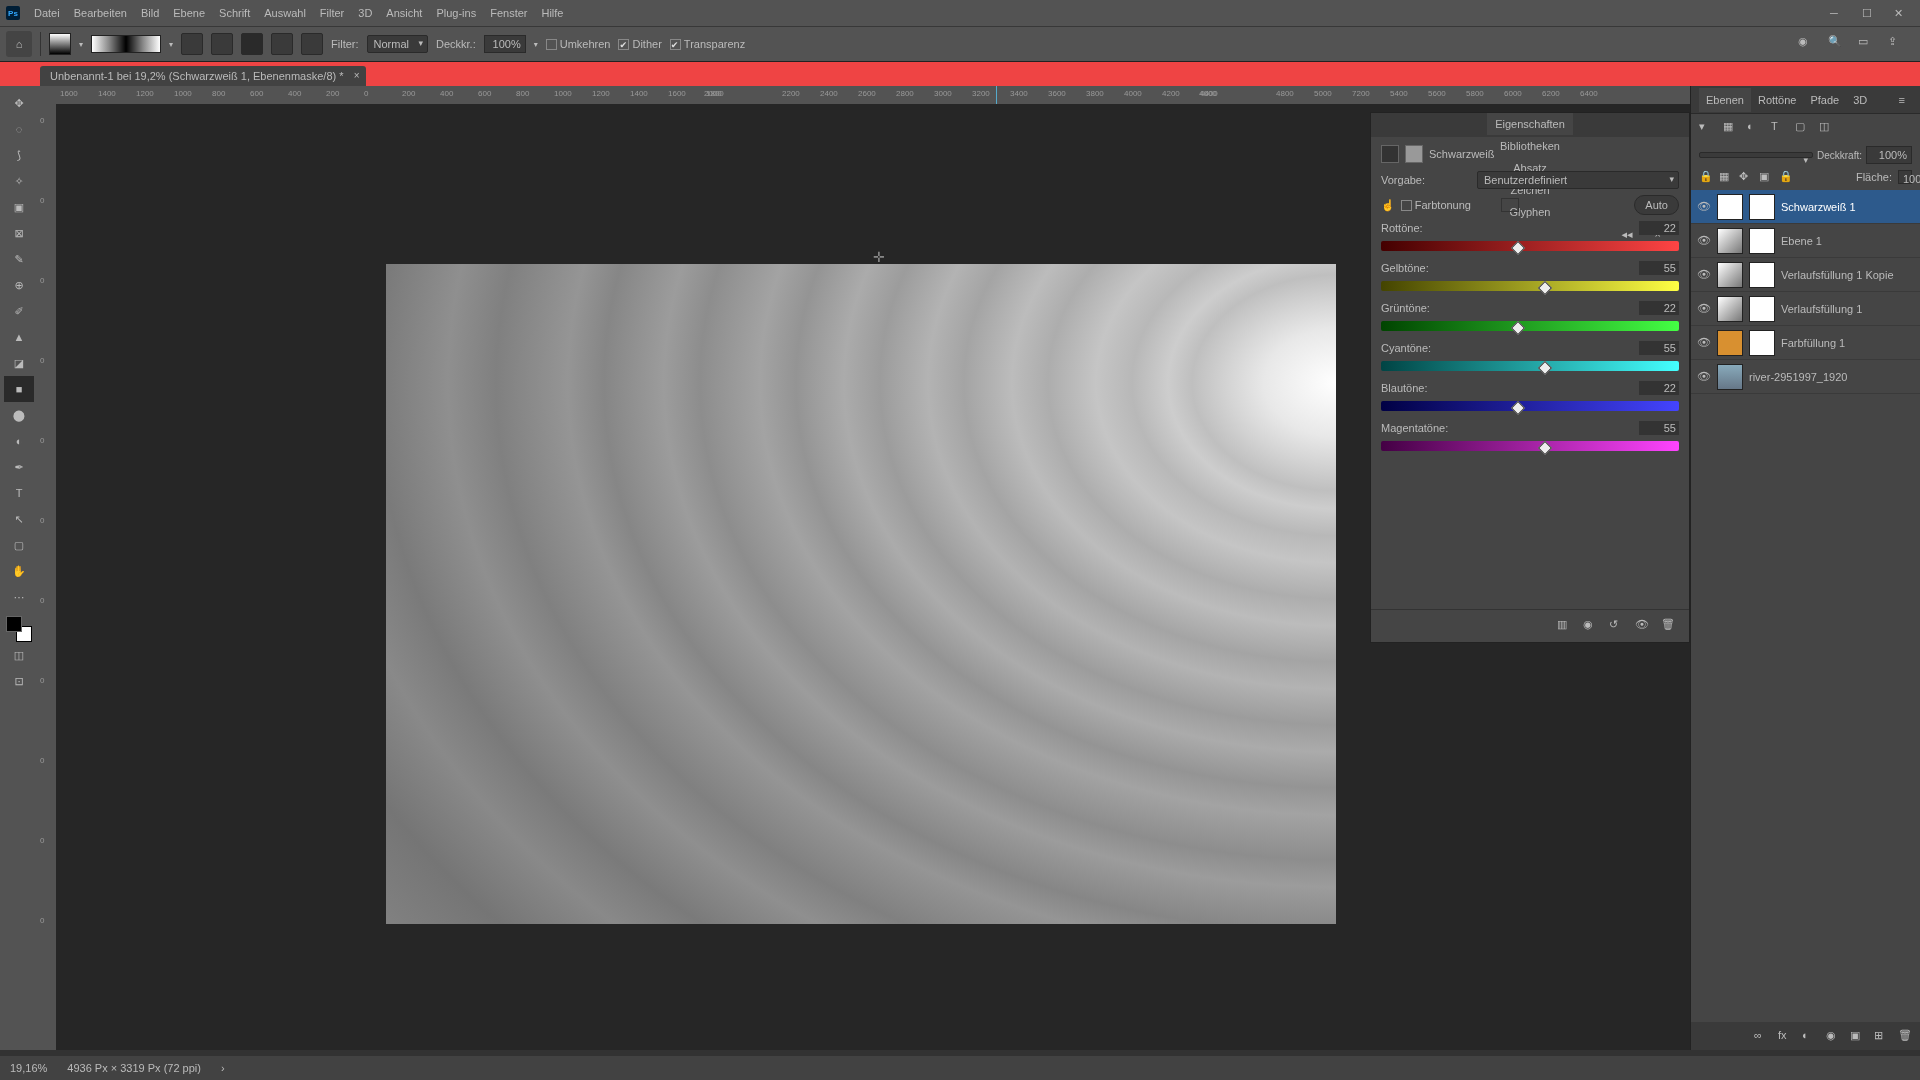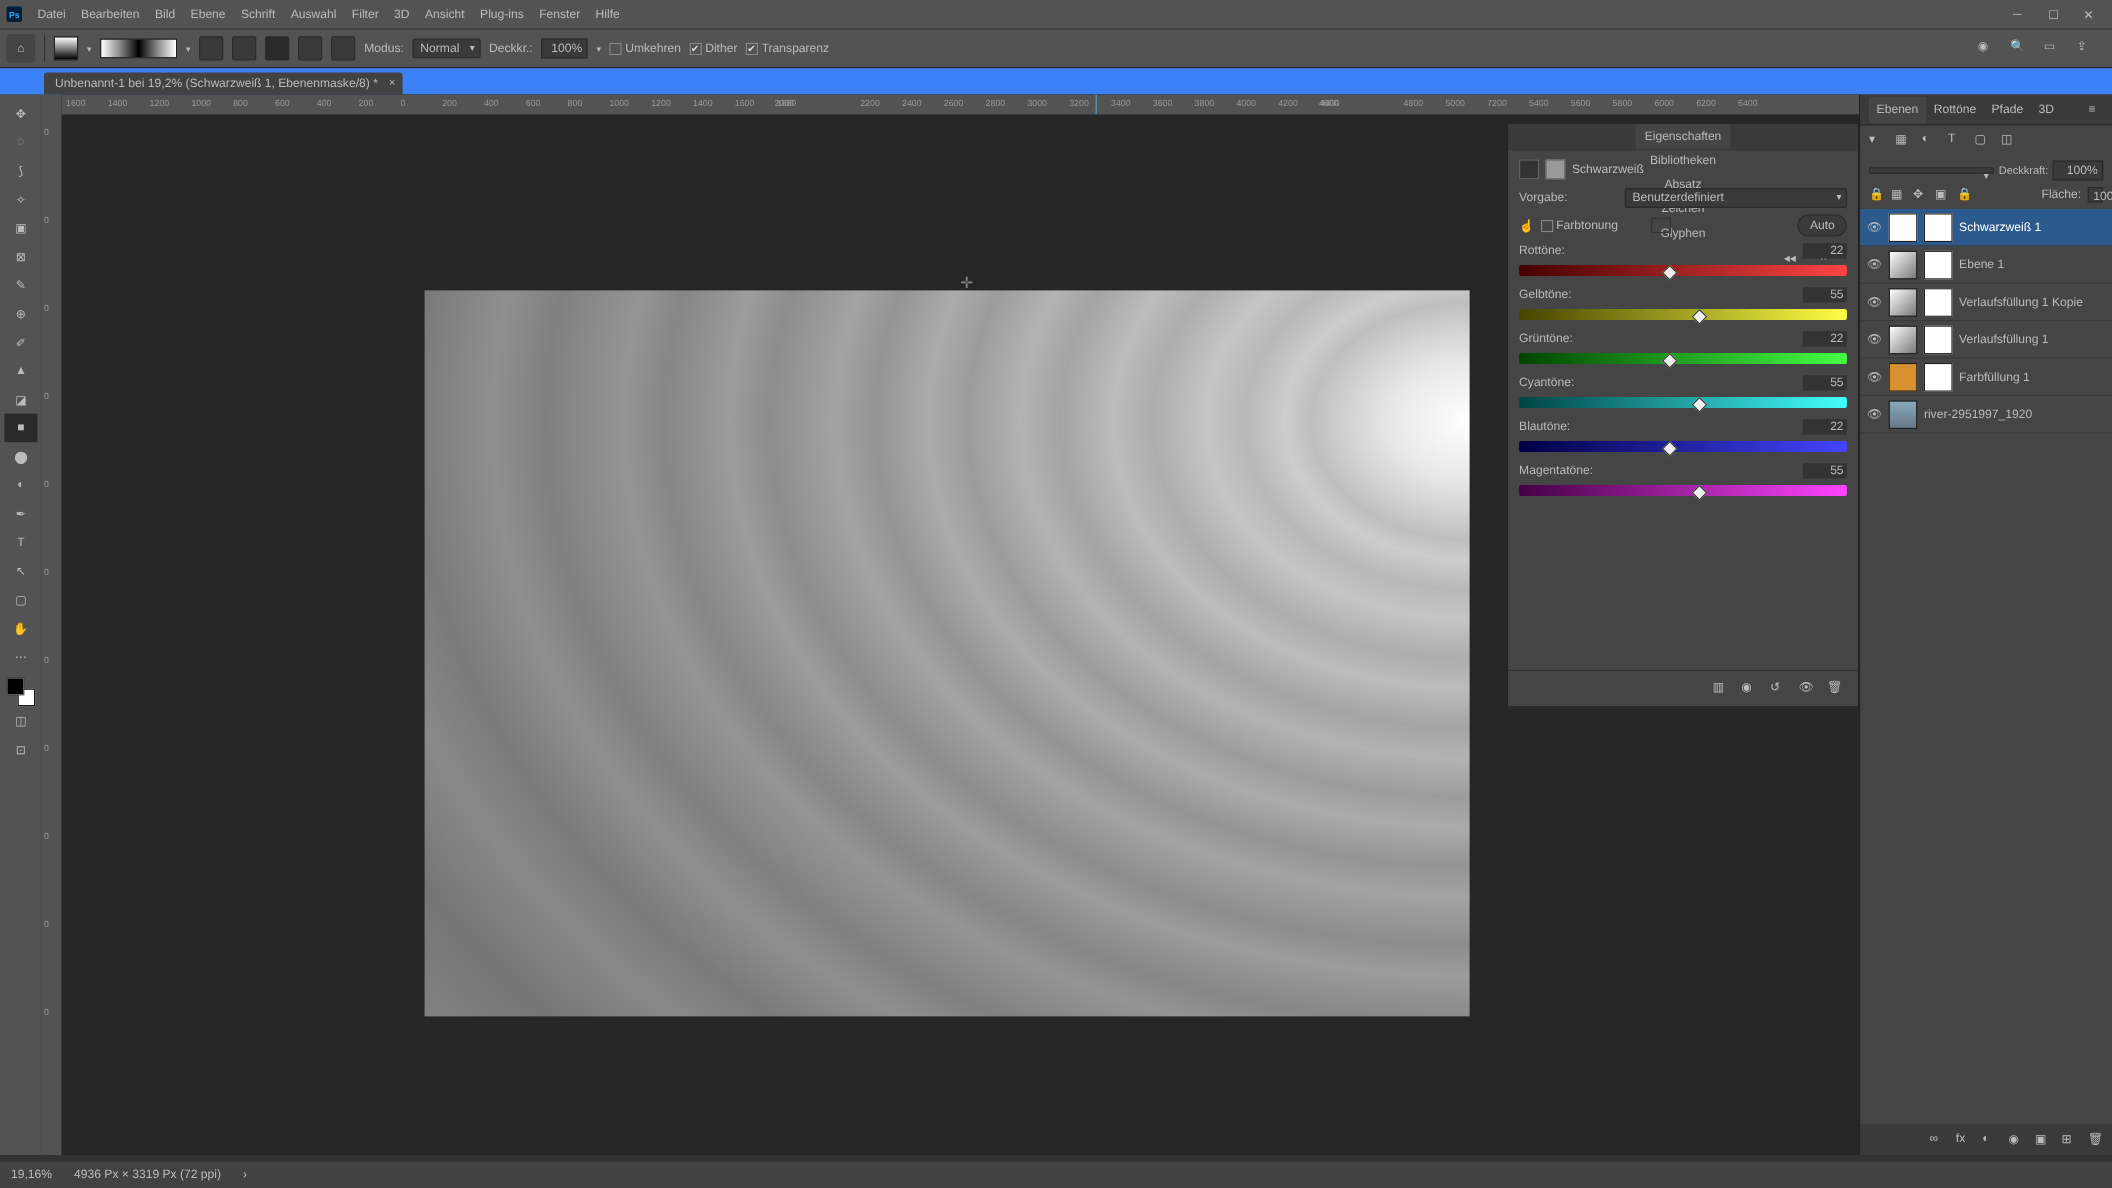--- a/index.html
+++ b/index.html
@@ -22,21 +22,21 @@
 .optbar label { font-size:11px; }
 .dropdown { background:#3a3a3a; border:1px solid #2a2a2a; padding:2px 18px 2px 6px; border-radius:2px; position:relative; }
 .dropdown:after { content:"▾"; position:absolute; right:4px; font-size:9px; }
 .numbox { background:#3a3a3a; border:1px solid #2a2a2a; padding:2px 4px; width:42px; text-align:right; }
 .chk { width:11px; height:11px; border:1px solid #888; display:inline-block; vertical-align:middle; margin-right:3px; }
 .chk.on:after { content:"✔"; font-size:9px; color:#ddd; position:relative; top:-2px; left:0; }
 .optright { margin-left:auto; display:flex; gap:12px; padding-right:8px; }
 .optright div { width:18px; height:18px; }
 
 
-.doctabs { height:24px; background:#3b82f6; display:flex; align-items:flex-end; padding-left:40px; }
+.doctabs { height:24px; background:#ef4444; display:flex; align-items:flex-end; padding-left:40px; }
 .doctab { background:#424242; padding:4px 22px 4px 10px; border-radius:3px 3px 0 0; position:relative; font-size:11px; }
 .doctab .x { position:absolute; right:6px; top:4px; font-size:10px; }
 
 
 .work { position:absolute; top:86px; left:0; right:0; bottom:30px; display:flex; }
 
 
 .tools { width:38px; background:#535353; display:flex; flex-direction:column; align-items:center; padding-top:4px; gap:0; }
 .tool { width:30px; height:26px; display:flex; align-items:center; justify-content:center; position:relative; }
 .tool.active { background:#2a2a2a; }
@@ -147,21 +147,21 @@
   <div style="width:1px;height:24px;background:#333"></div>
   <div class="swatch"></div>
   <div style="font-size:8px">▾</div>
   <div class="gradbar"></div>
   <div style="font-size:8px">▾</div>
   <div class="obtn"></div>
   <div class="obtn"></div>
   <div class="obtn active"></div>
   <div class="obtn"></div>
   <div class="obtn"></div>
-  <label>Modus:</label>
+  <label>Filter:</label>
   <div class="dropdown">Normal</div>
   <label>Deckkr.:</label>
   <div class="numbox">100%</div>
   <div style="font-size:8px">▾</div>
   <label><span class="chk"></span><span>Umkehren</span></label>
   <label><span class="chk on"></span><span>Dither</span></label>
   <label><span class="chk on"></span><span>Transparenz</span></label>
   <div class="optright">
     <div>◉</div>
     <div>🔍</div>

